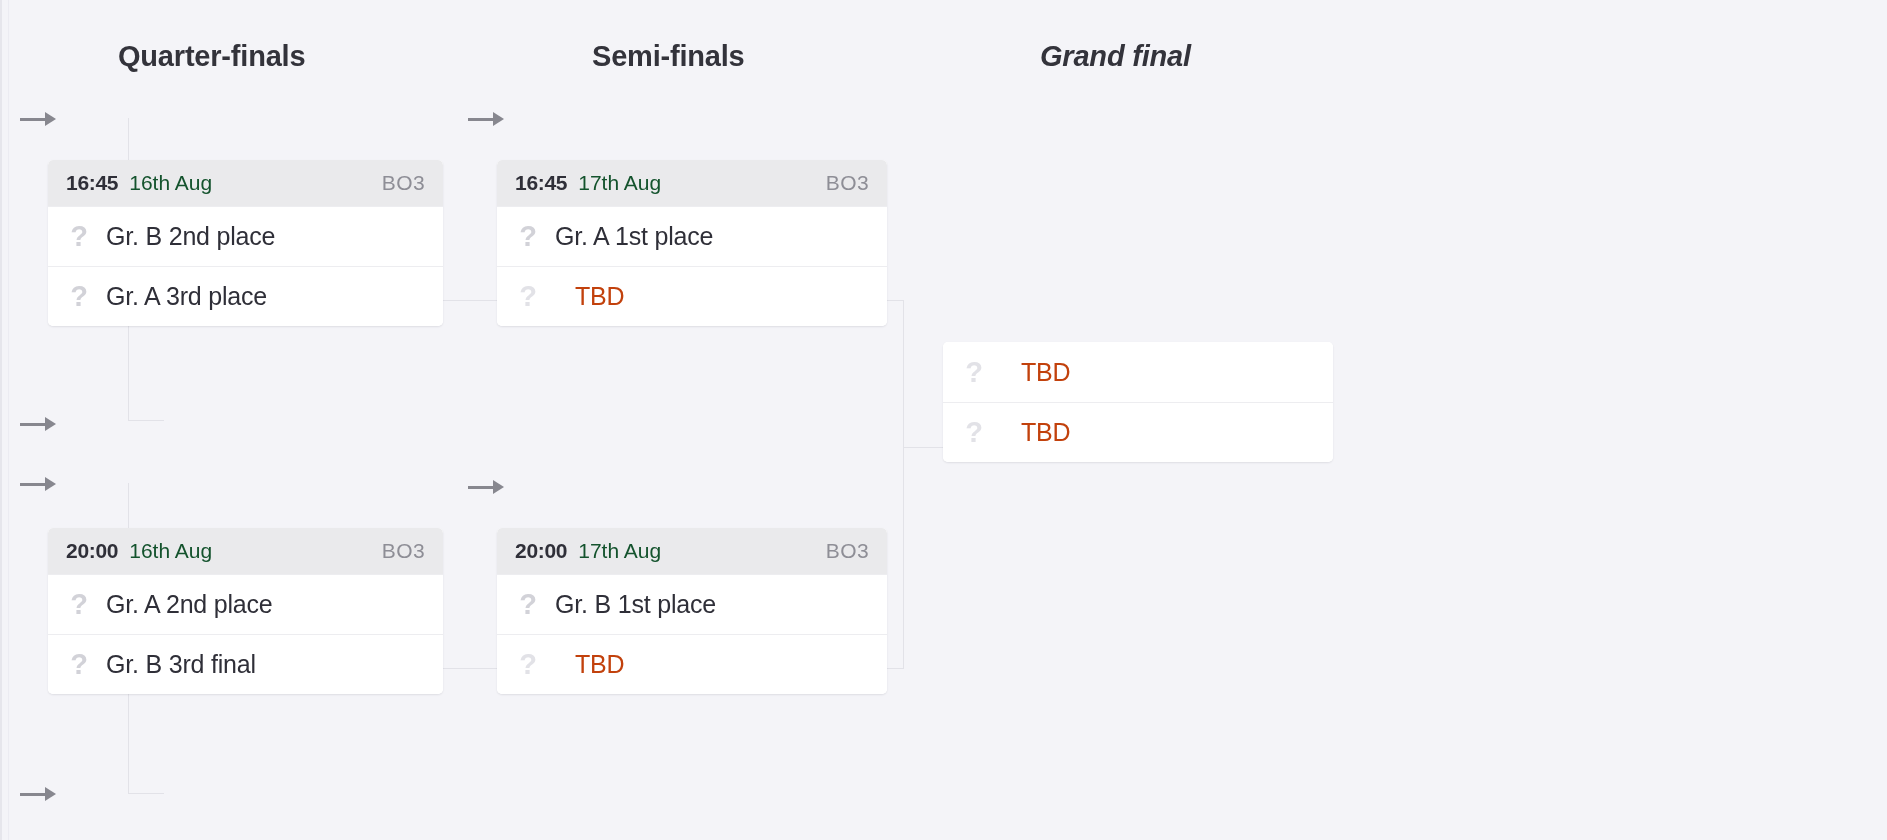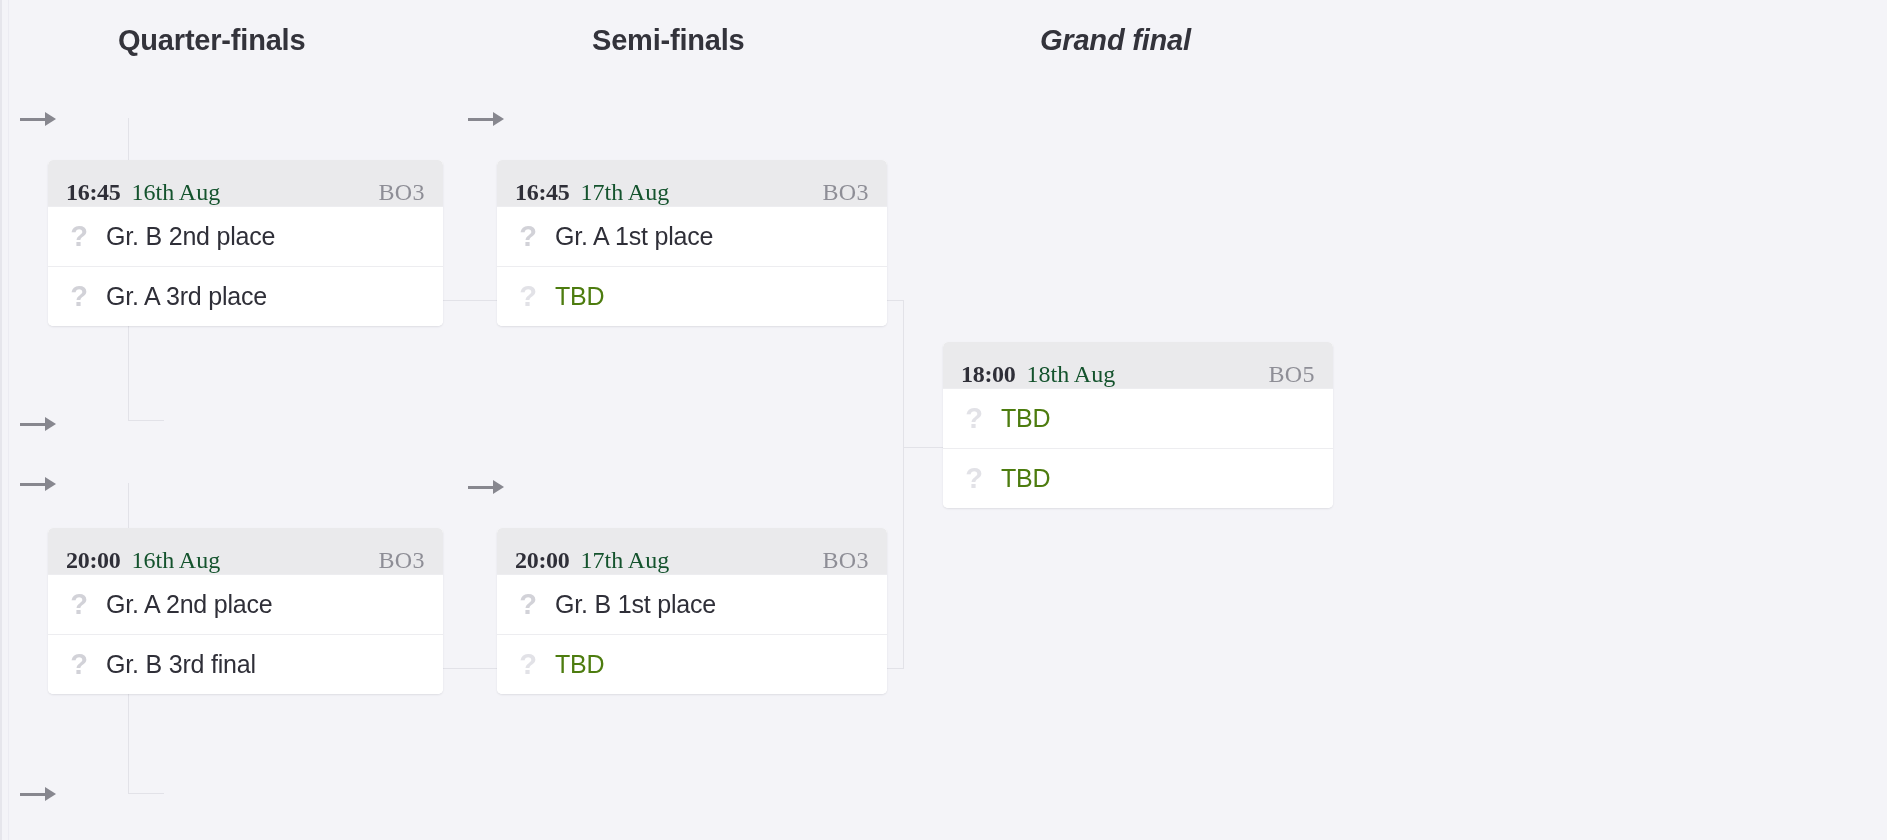--- a/index.html
+++ b/index.html
@@ -24,21 +24,21 @@
     background: #e6e6ec;
   }
   .page-edge-2 {
     position: absolute;
     left: 8px; top: 0;
     width: 1px; height: 840px;
     background: #ececf2;
   }
 
   
-  .headings { position: absolute; left: 0; top: 0; width: 100%; height: 80px; }
+  .headings { position: absolute; left: 0; top: 16px; width: 100%; height: 80px; }
   .heading {
     position: absolute;
     top: 24px;
     font-size: 29px;
     font-weight: bold;
     color: #33333b;
     white-space: nowrap;
     letter-spacing: -0.2px;
   }
   .h-qf { left: 118px; }
@@ -76,26 +76,25 @@
     position: absolute;
     border-radius: 5px;
     background: #ffffff;
     box-shadow: 0 1px 2px rgba(30,30,50,0.10);
     overflow: hidden;
   }
   .match-header {
     height: 46px;
     background: #eaeaec;
     display: flex;
-    align-items: flex-end;
+    align-items: center;
     padding: 0 18px;
-    font-size: 24px;
+    font-size: 21px;
     color: #8c8c94;
     border-radius: 5px 5px 0 0;
-    font-family: Liberation Serif, serif;
   }
   .m-time {
     font-weight: bold;
     color: #2f2f38;
     margin-right: 11px;
     letter-spacing: -0.3px;
   }
   .m-date { color: #14532d; font-weight: normal; }
   .m-format { margin-left: auto; color: #8e8e96; letter-spacing: 0.4px; }
 
@@ -118,21 +117,21 @@
     margin-right: 14px;
     line-height: 1;
     flex: none;
   }
   .team-name {
     font-size: 25px;
     color: #2f2f38;
     white-space: nowrap;
     letter-spacing: -0.2px;
   }
-  .team-row.tbd .team-name { color: #4d7c0f; }
+  .team-row.tbd .team-name { color: #c2410c; margin-left: 20px; }
   .team-row.tbd .q-icon { color: #e2e2e7; }
 
   
   .m-qf1 { left: 48px;  top: 160px; width: 395px; }
   .m-qf2 { left: 48px;  top: 528px; width: 395px; }
   .m-sf1 { left: 497px; top: 160px; width: 390px; }
   .m-sf2 { left: 497px; top: 528px; width: 390px; }
   .m-gf  { left: 943px; top: 342px; width: 390px; }
 </style>
 </head>
@@ -253,25 +252,20 @@
     <span class="q-icon">?</span>
     <span class="team-name">Gr. B 1st place</span>
   </div>
   <div class="team-row tbd">
     <span class="q-icon">?</span>
     <span class="team-name">TBD</span>
   </div>
 </div>
 
 <div class="match m-gf">
-  <div class="match-header">
-    <span class="m-time">18:00</span>
-    <span class="m-date">18th Aug</span>
-    <span class="m-format">BO5</span>
-  </div>
   <div class="team-row tbd">
     <span class="q-icon">?</span>
     <span class="team-name">TBD</span>
   </div>
   <div class="team-row tbd">
     <span class="q-icon">?</span>
     <span class="team-name">TBD</span>
   </div>
 </div>
 

